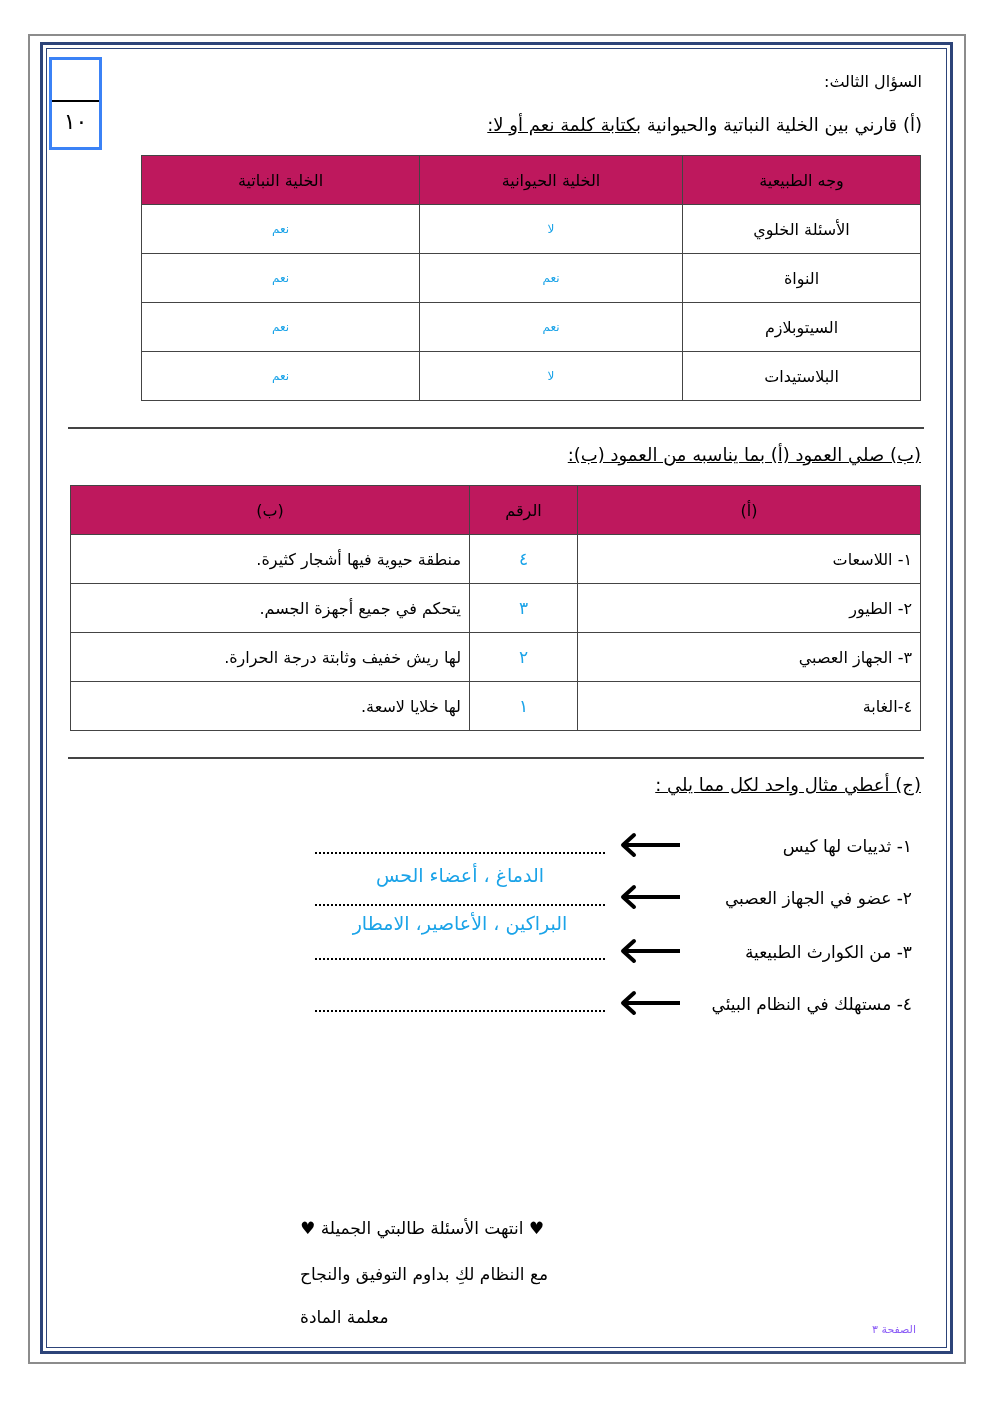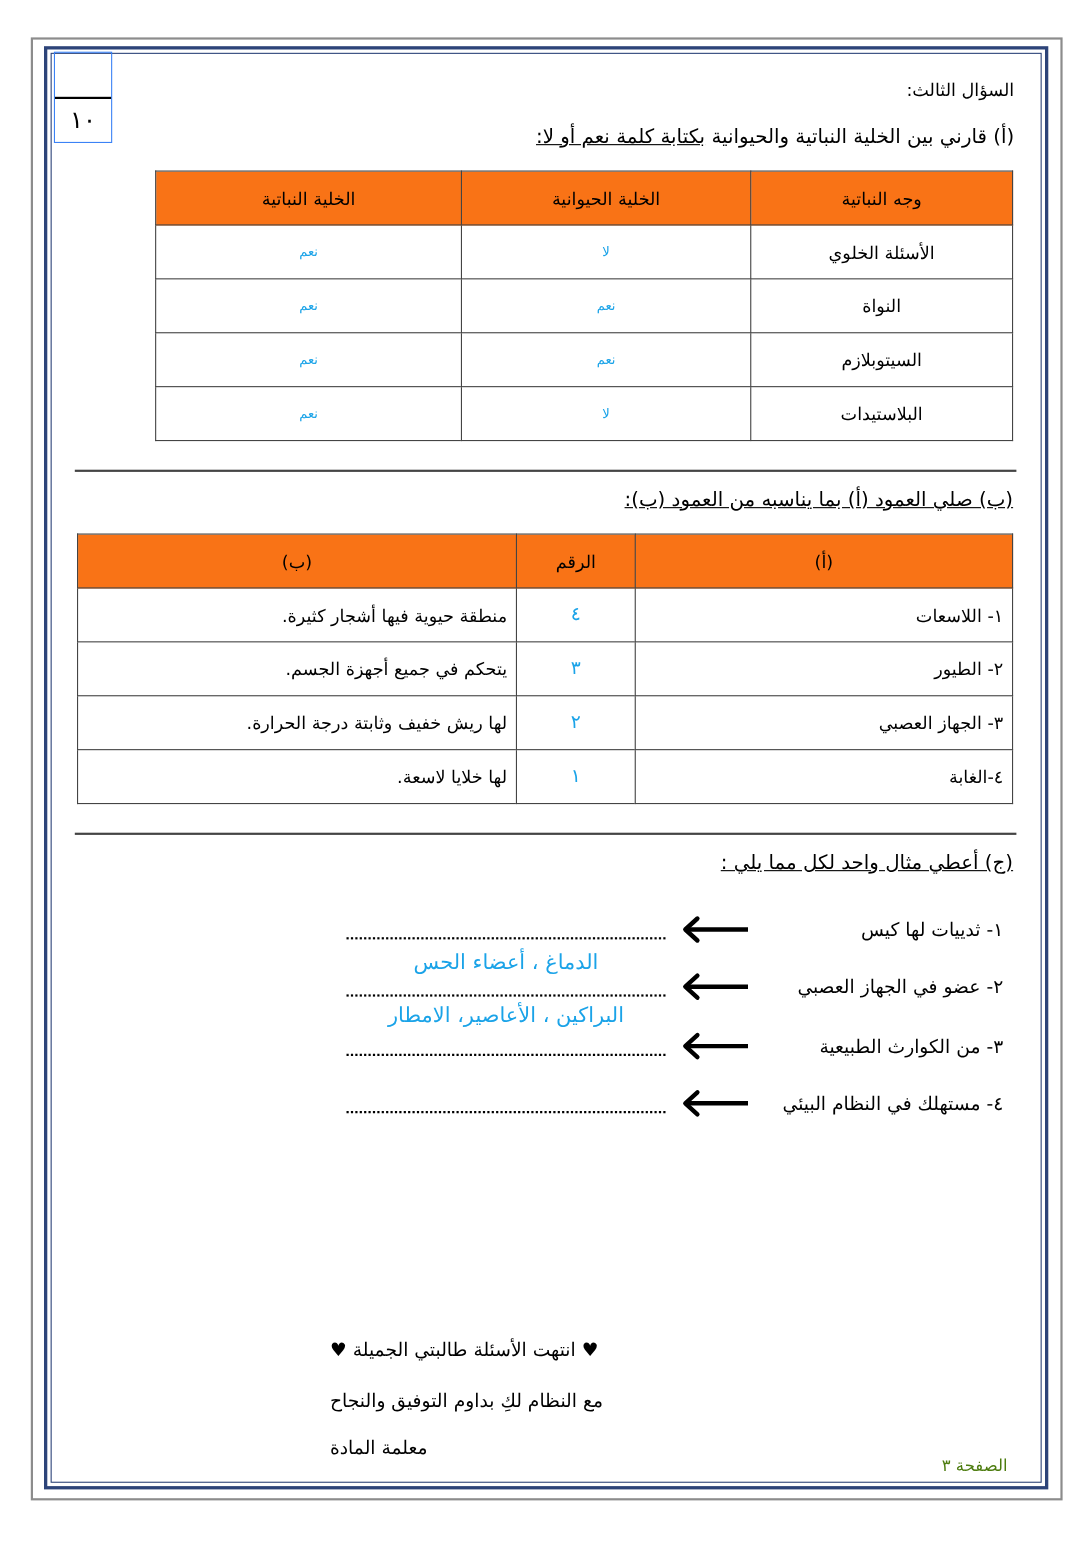--- a/index.html
+++ b/index.html
@@ -6,34 +6,34 @@
   body { width: 992px; height: 1403px; position: relative; overflow: hidden;
          font-family: "DejaVu Sans", sans-serif; color: #000; }
 
   .outer-frame { position: absolute; left: 28px; top: 34px; width: 938px; height: 1330px;
                  border: 2px solid #8c8c8c; box-sizing: border-box; }
   .blue-frame { position: absolute; left: 40px; top: 42px; width: 913px; height: 1312px;
                 border: 3px solid #2d4479; box-sizing: border-box; }
   .blue-frame-inner { position: absolute; left: 3px; top: 3px; right: 3px; bottom: 3px;
                       border: 1px solid #2d4479; }
 
-  .score-box { position: absolute; left: 49px; top: 47px; width: 53px; height: 83px;
-               border: 1px solid #3b82f6; box-sizing: border-box; }
+  .score-box { position: absolute; left: 49px; top: 57px; width: 53px; height: 93px;
+               border: 3px solid #3b82f6; box-sizing: border-box; }
   .score-box .top { height: 40px; border-bottom: 2px solid #000; }
   .score-box .bottom { height: 39px; display: flex; align-items: center; justify-content: center;
                        font-size: 22px; direction: rtl; }
 
   .rtl { direction: rtl; }
   .q-title { position: absolute; right: 70px; top: 72px; font-size: 16px; }
   .q-a-title { position: absolute; right: 70px; top: 114px; font-size: 18px; }
   .u { text-decoration: underline; }
 
   table { border-collapse: collapse; direction: rtl; position: absolute; }
   td, th { border: 1.5px solid #444; font-weight: normal; font-size: 16px; text-align: center; }
-  th { background: #f97316; }
+  th { background: #be185d; }
   .blue { color: #1aa3e8; font-size: 12px; }
 
   .t1 { left: 141px; top: 155px; width: 780px; }
   .t1 th, .t1 td { height: 46px; }
 
   .hr1 { position: absolute; left: 68px; top: 427px; width: 856px; height: 2px; background: #444; }
   .q-b-title { position: absolute; right: 71px; top: 444px; font-size: 18px; }
 
   .t2 { left: 70px; top: 485px; width: 851px; }
   .t2 th, .t2 td { height: 46px; }
@@ -43,21 +43,21 @@
   .q-c-title { position: absolute; right: 71px; top: 774px; font-size: 18px; }
 
   .ex-row { position: absolute; left: 300px; width: 620px; height: 50px; }
   .ex-label { position: absolute; right: 8px; bottom: 6px; font-size: 17px; direction: rtl; white-space: nowrap; }
   .ex-arrow { position: absolute; left: 318px; bottom: 4px; width: 64px; height: 26px; }
   .ex-dots { position: absolute; left: 15px; bottom: 8px; width: 290px; border-bottom: 2px dotted #000; height: 0; }
   .ex-answer { position: absolute; left: 15px; width: 290px; text-align: center; color: #1aa3e8;
                font-size: 19px; direction: rtl; white-space: nowrap; }
 
   .closing { position: absolute; left: 300px; width: 400px; text-align: left; direction: rtl; font-size: 17px; }
-  .page-num { position: absolute; right: 76px; top: 1323px; color: #4d7c0f; font-size: 15px; direction: rtl; }
+  .page-num { position: absolute; right: 76px; top: 1323px; color: #8b5cf6; font-size: 11px; direction: rtl; }
 </style>
 </head>
 <body>
 
 <div class="outer-frame"></div>
 <div class="blue-frame">
     <div class="blue-frame-inner"></div>
   </div>
 
 <div class="score-box">
@@ -67,21 +67,21 @@
 
 <div class="q-title rtl">السؤال الثالث:</div>
 
 <div class="q-a-title rtl">
   <span>(أ) قارني بين الخلية النباتية والحيوانية </span><span class="u">بكتابة كلمة نعم أو لا:</span>
 </div>
 
 <table class="t1">
   <tbody>
       <tr>
-    <th style="width:235px">وجه النباتية</th>
+    <th style="width:235px">وجه الطبيعية</th>
     <th style="width:260px">الخلية الحيوانية</th>
     <th>الخلية النباتية</th>
   </tr>
   <tr>
     <td>الأسئلة الخلوي</td>
     <td class="blue">لا</td>
     <td class="blue">نعم</td>
   </tr>
   <tr>
     <td>النواة</td>

